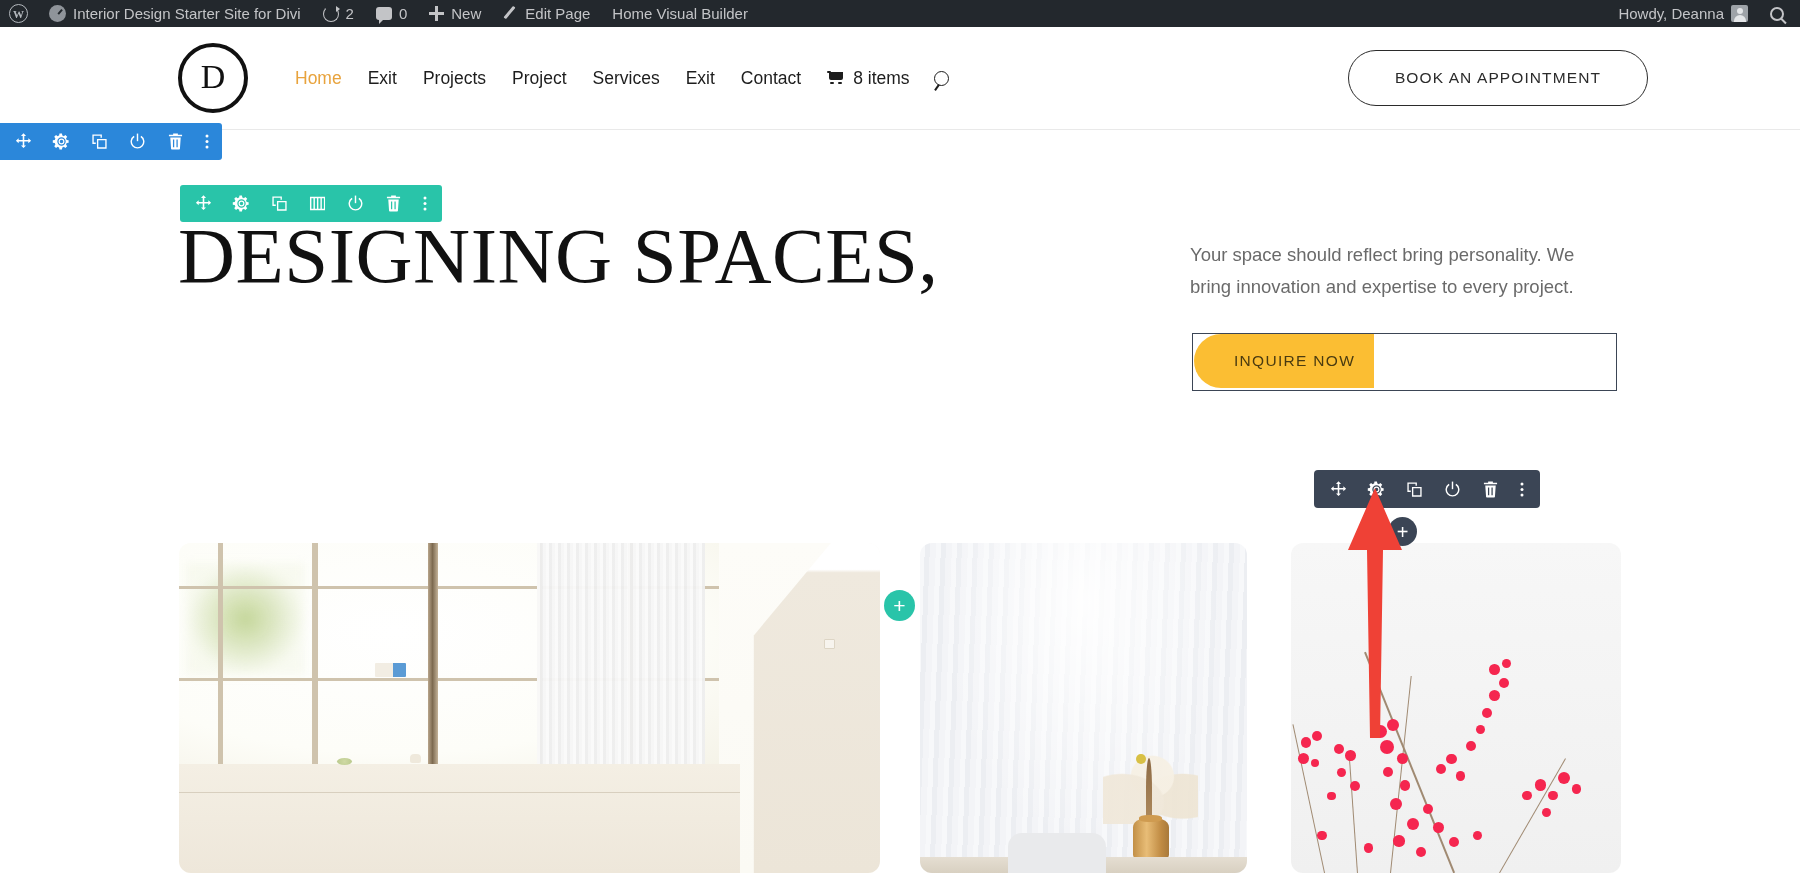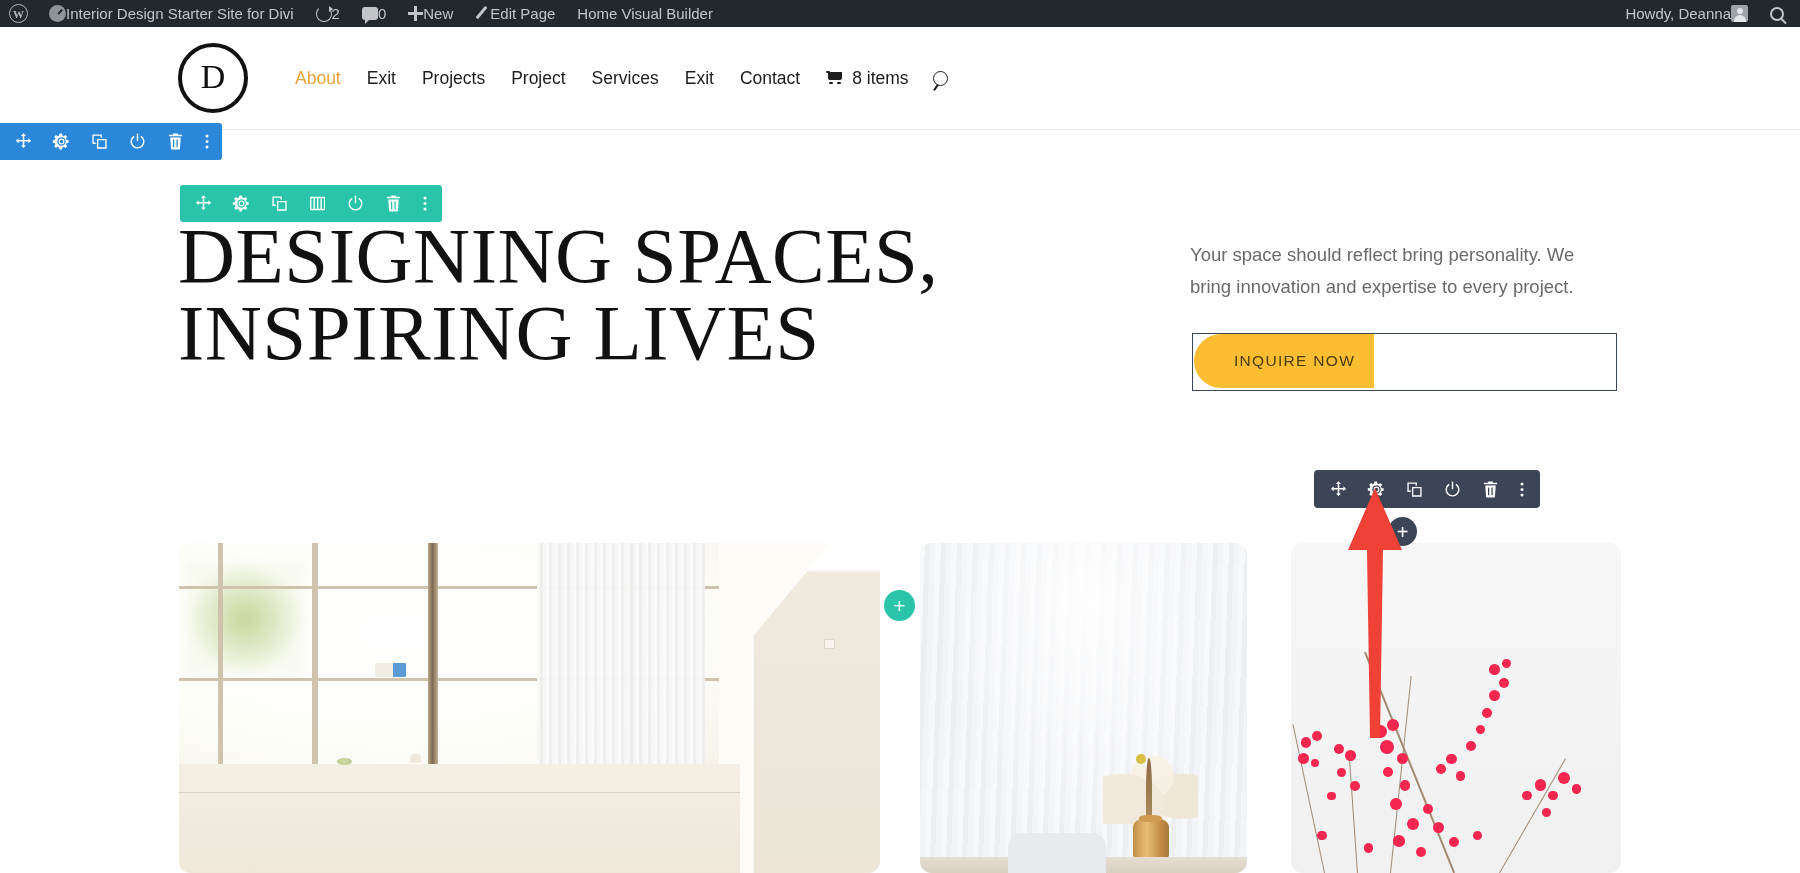--- a/index.html
+++ b/index.html
@@ -15,21 +15,21 @@
   #admin-bar {
     position: absolute; top: 0; left: 0;
     width: 1800px; height: 27px;
     background: #23282d;
     display: flex; align-items: center;
     color: #c3c4c7;
     font-size: 15px;
     z-index: 200;
   }
   .ab-item {
-    display: flex; align-items: center; 
+    display: flex; align-items: center; gap: 7px;
     height: 27px; padding: 0 11px;
     color: #c3c4c7; white-space: nowrap;
   }
   .ab-item.logo { padding: 0 10px 0 9px; }
   .ab-spacer { flex: 1; }
   .wp-logo {
     width: 19px; height: 19px; border-radius: 50%;
     border: 1.8px solid #b4b9be;
     position: relative; display: inline-block;
   }
@@ -371,33 +371,34 @@
   <div class="ab-item" style="padding-right:16px;">
     <span class="icon-search-ab"></span>
   </div>
 </div>
 
 <header id="site-header">
   <div id="logo">
     <span>D</span>
   </div>
   <nav id="main-nav">
-    <a href="#" class="active">About</a>
+    <a href="#" class="active">Home</a>
     <a href="#">Exit</a>
     <a href="#">Projects</a>
     <a href="#">Project</a>
     <a href="#">Services</a>
     <a href="#">Exit</a>
     <a href="#">Contact</a>
     <span class="cart-link">
       <span class="icon-cart"></span>
       <span>8 items</span>
     </span>
     <span class="icon-search-nav"></span>
   </nav>
+  <button id="book-btn">BOOK AN APPOINTMENT</button>
 </header>
 
 <div id="page">
 
   <div id="section-toolbar">
     <span class="tb-icon">
         <svg viewBox="0 0 24 24">
           <path d="M12 1.5 15.2 5h-2.2v5.1h5.1V7.9L21.6 11 18.1 14.2V12h-5.1v5.1h2.2L12 20.3 8.8 17.1H11V12H5.9v2.2L2.4 11 5.9 7.9v2.2H11V5H8.8z"></path>
         </svg>
       </span>
@@ -472,21 +473,20 @@
           <circle cx="3" cy="5" r="1.9"></circle>
           <circle cx="3" cy="12" r="1.9"></circle>
           <circle cx="3" cy="19" r="1.9"></circle>
         </svg>
       </span>
   </div>
 
   <div id="hero">
     <h1 id="hero-title">
       <span>DESIGNING SPACES,</span><br>
-      <span>INSPIRING LIVES</span>
     </h1>
     <p id="hero-sub">Your space should reflect bring personality. We bring innovation and expertise to every project.</p>
 
     <div id="module-box"></div>
     <button id="inquire-btn">INQUIRE NOW</button>
   </div>
 
   <div id="module-toolbar">
     <span class="tb-icon">
         <svg viewBox="0 0 24 24">

